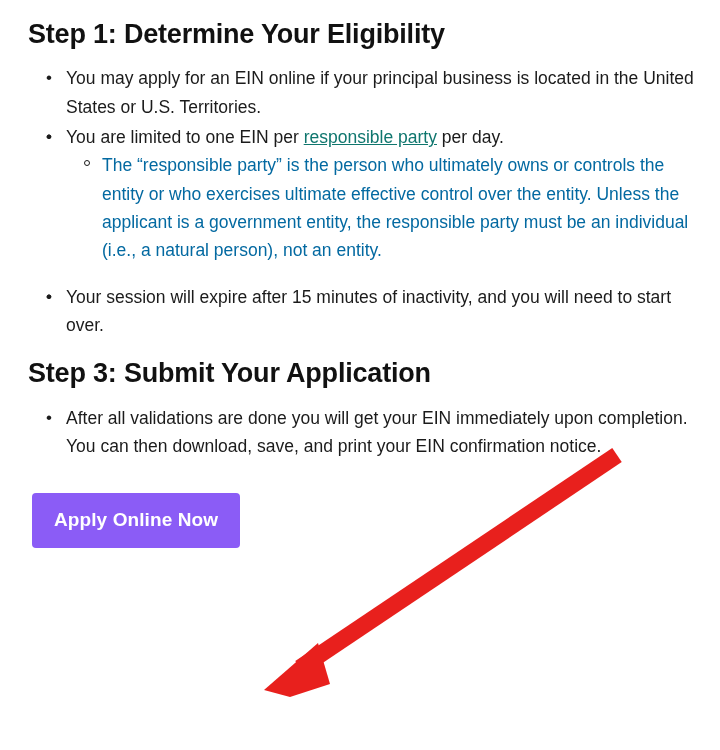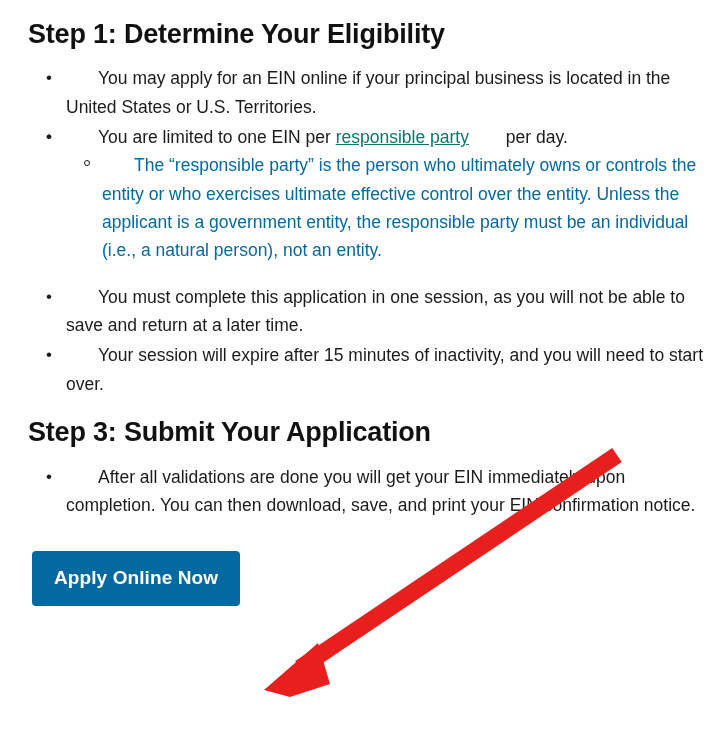--- a/index.html
+++ b/index.html
@@ -75,42 +75,42 @@
     border-radius: 50%;
     box-sizing: border-box;
   }
   a.inline-link {
     color: #0f766e;
     text-decoration: underline;
   }
   .heading2 { margin-top: 2px; }
   .apply-btn {
     display: inline-block;
-    background: #0369a1;
+    background: #8b5cf6;
     color: #ffffff;
     font-size: 19px;
     font-weight: bold;
     padding: 16px 22px 17px 22px;
     border: none;
     border-radius: 4px;
     cursor: pointer;
     font-family: "Liberation Sans", sans-serif;
     letter-spacing: 0.1px;
     margin-top: 14px;
     margin-left: 4px;
   }
   .arrow-overlay {
     position: absolute;
     left: 0;
     top: 0;
     width: 720px;
     height: 750px;
     pointer-events: none;
   }
-  .wrap-text { display: inline; margin-left: 32px; }
+  .wrap-text { display: inline; }
 </style>
 </head>
 <body>
 
 <div class="page">
 
   
   <div class="section">
     <h2 class="step-heading">Step 1: Determine Your Eligibility</h2>
     <ul class="level1">
@@ -132,21 +132,20 @@
         </ul>
       </li>
     </ul>
   </div>
 
   
   <div class="section">
     <ul class="level1">
       <li>
         <span class="bullet">•</span>
-        <span class="wrap-text">You must complete this application in one session, as you will not be able to save and return at a later time.</span>
       </li>
       <li>
         <span class="bullet">•</span>
         <span class="wrap-text">Your session will expire after 15 minutes of inactivity, and you will need to start over.</span>
       </li>
     </ul>
   </div>
 
   
   <div class="section">

